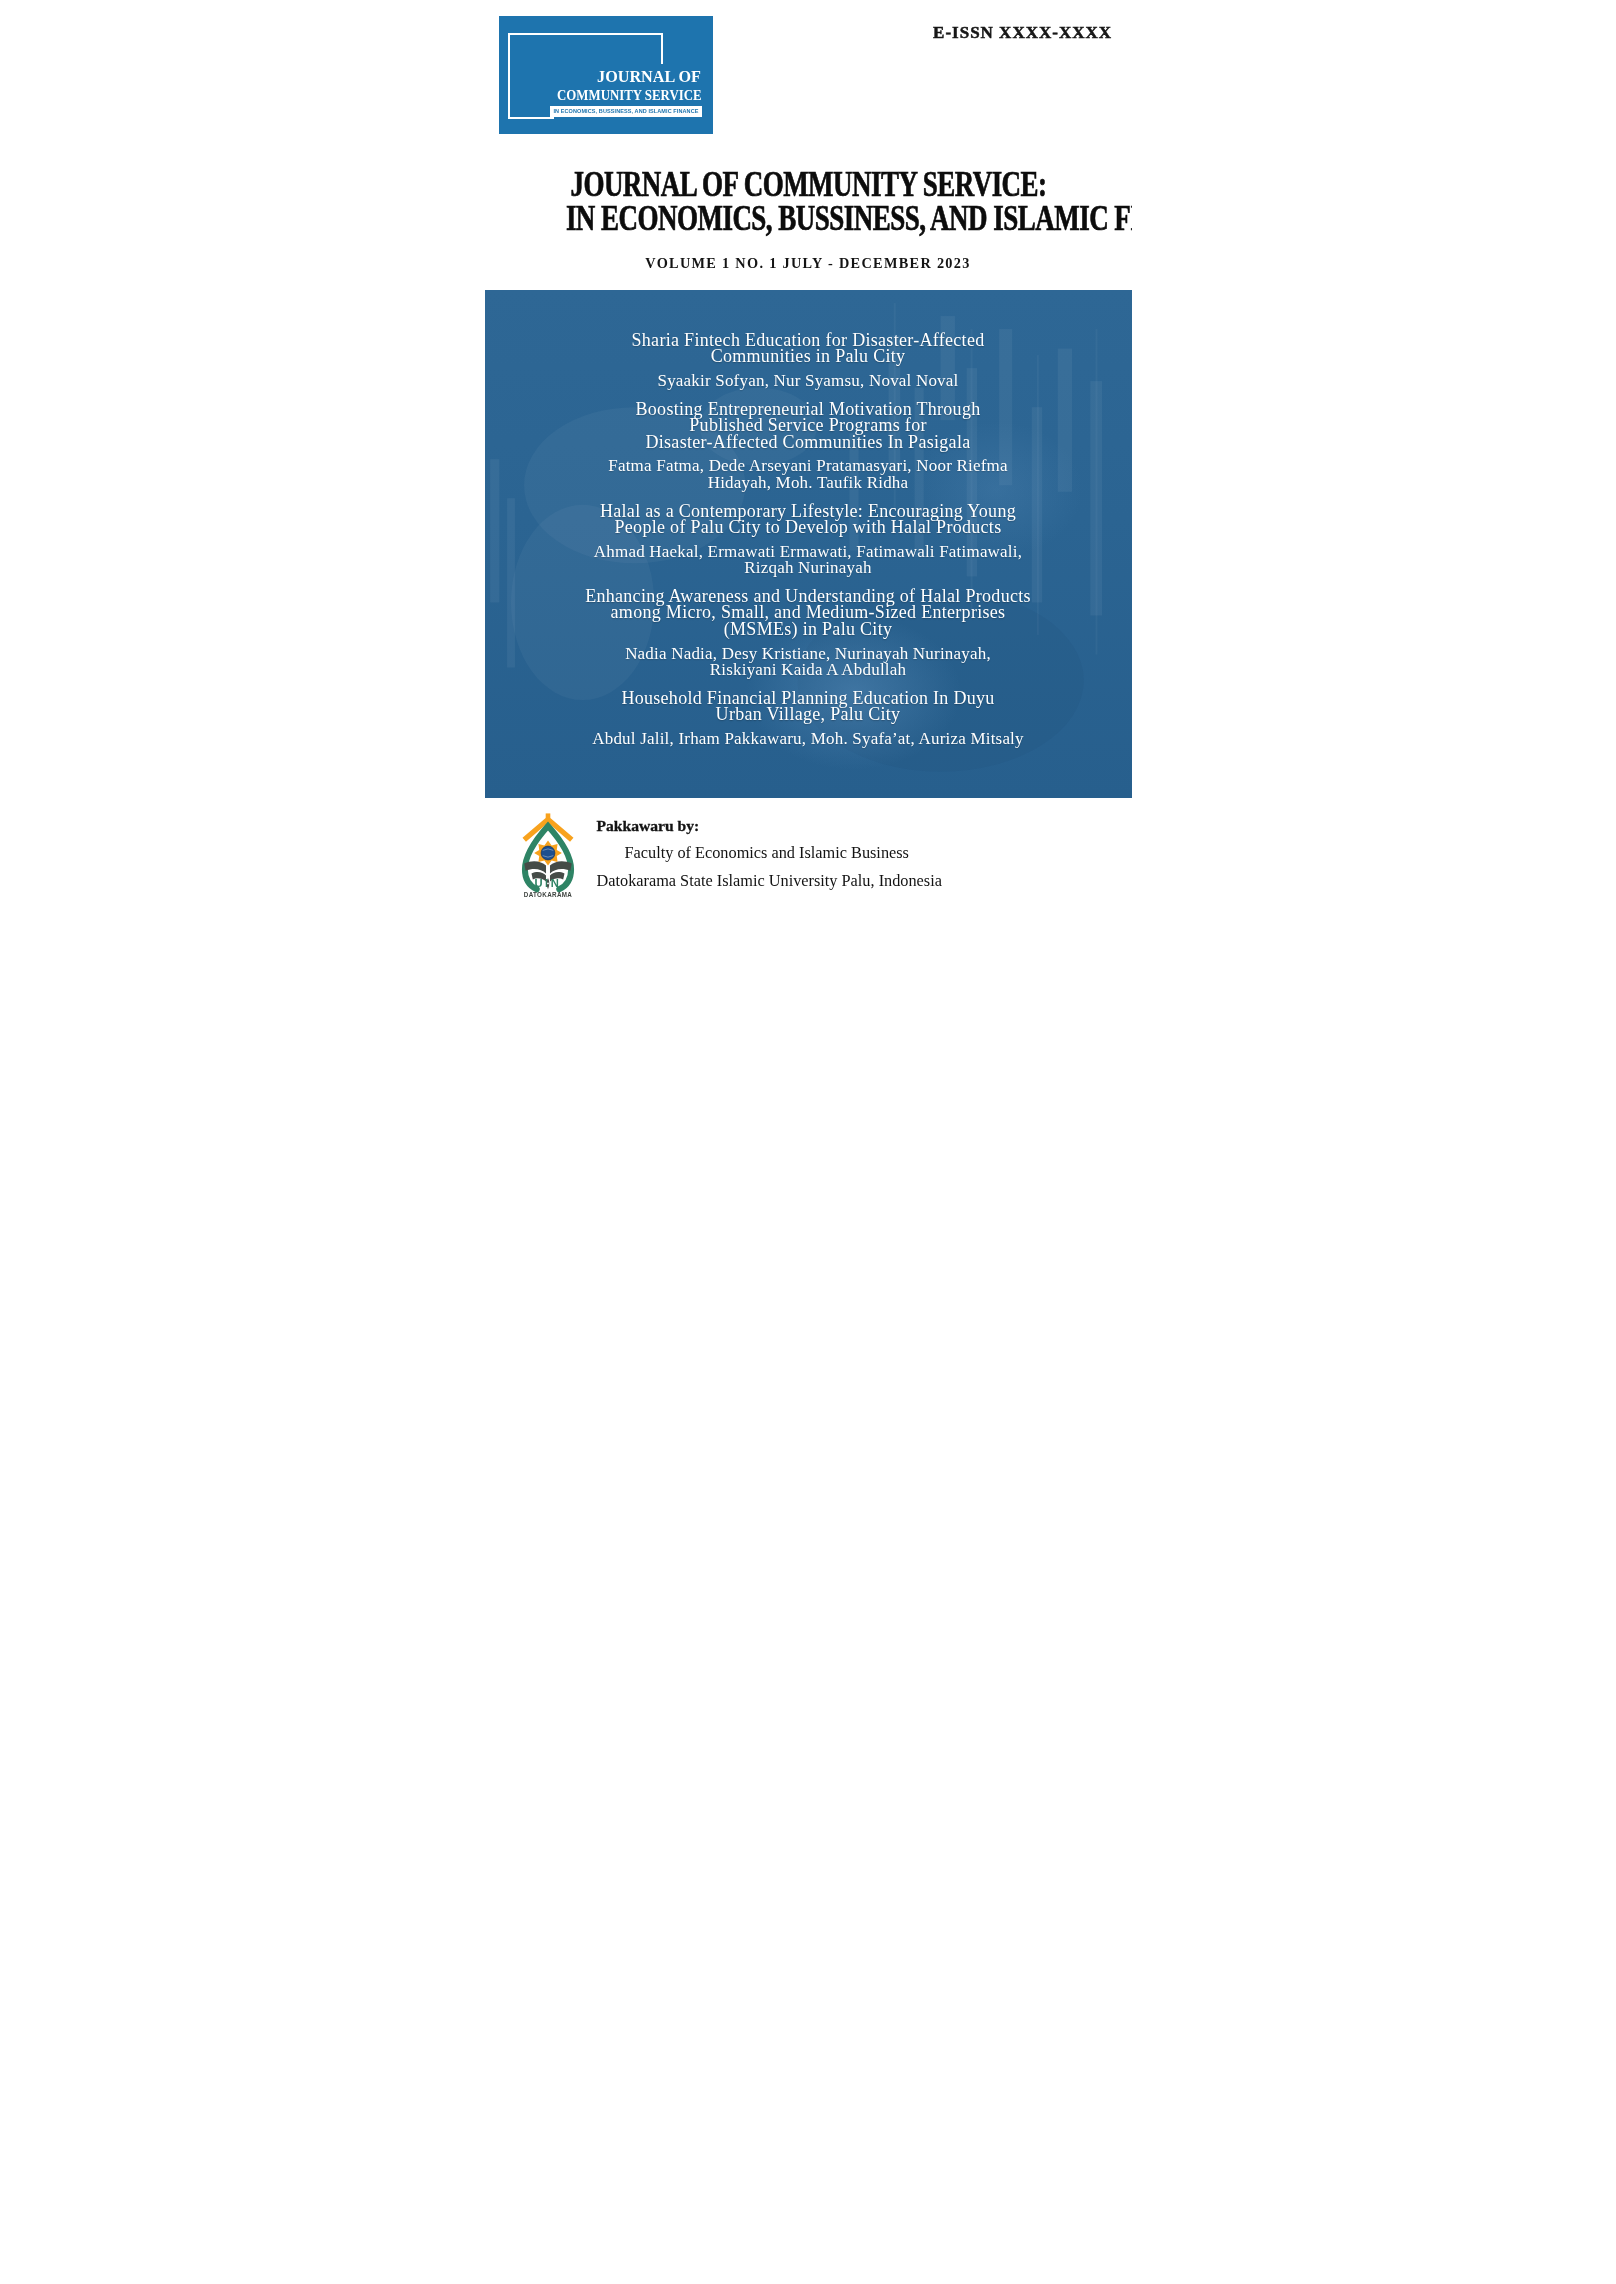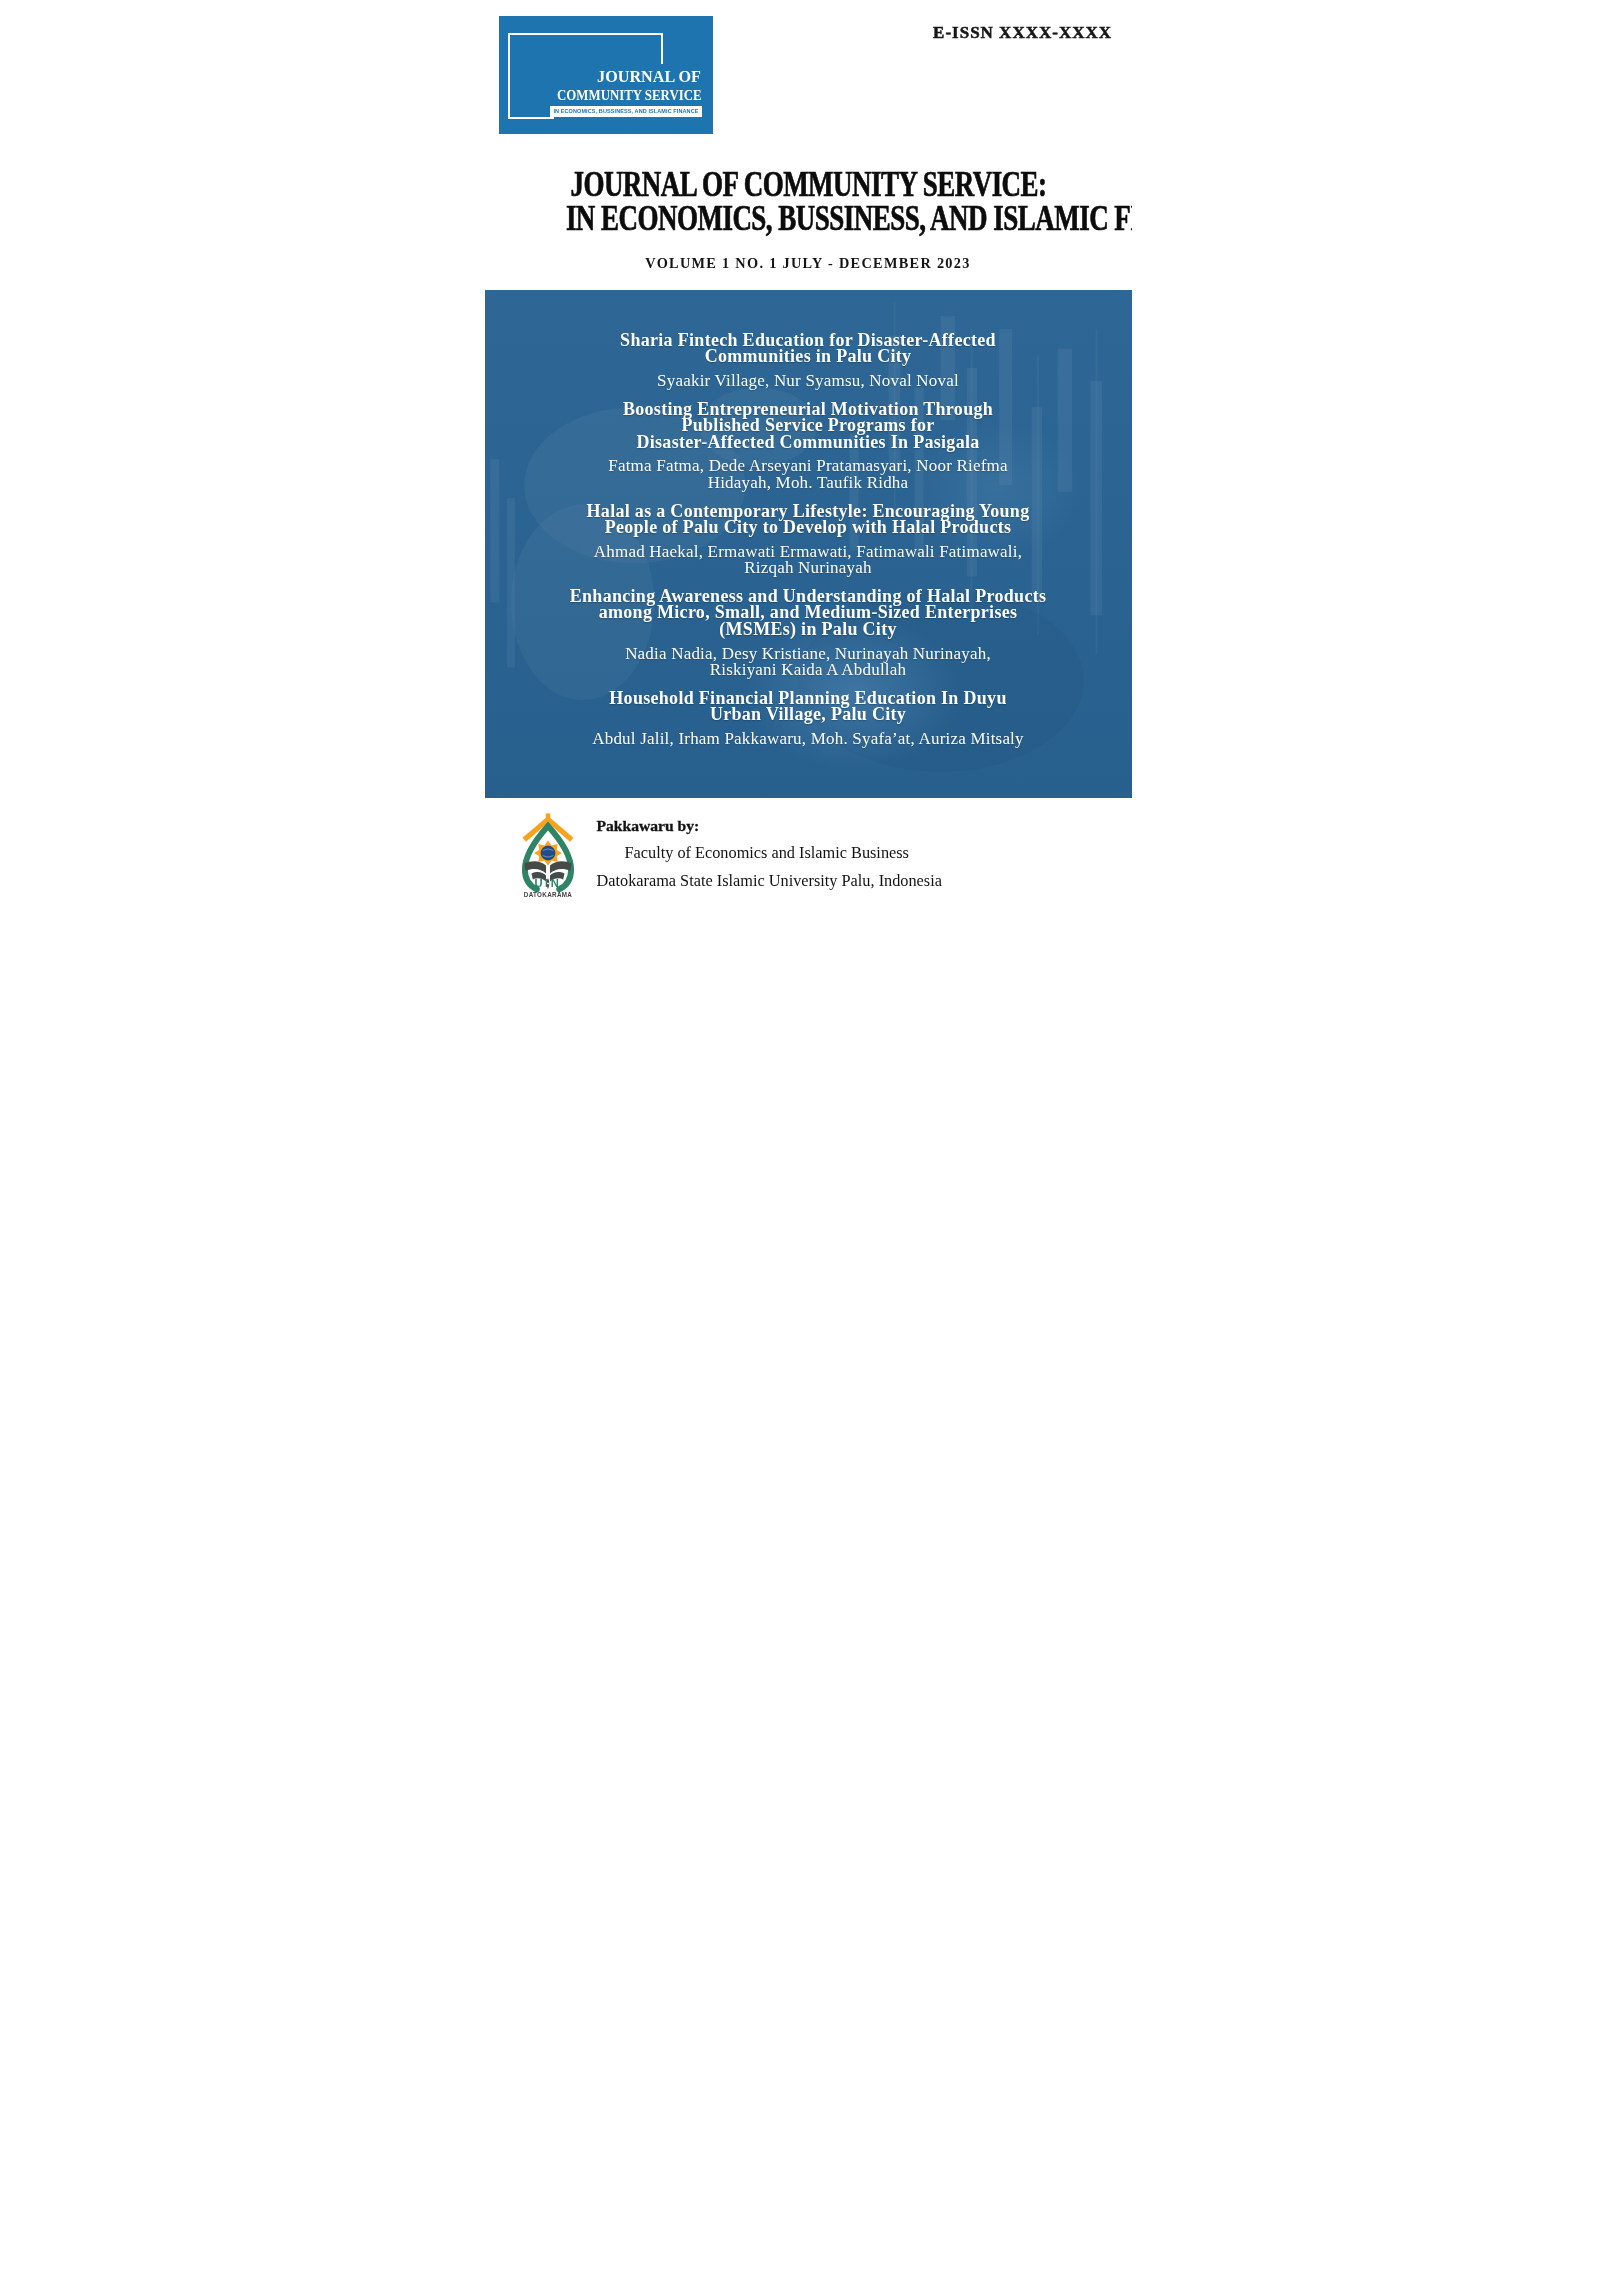--- a/index.html
+++ b/index.html
@@ -34,21 +34,21 @@
   
   .panel{position:absolute;left:0;top:290px;width:647px;height:508px;
          background:linear-gradient(180deg,#2e6795 0%,#2b6492 45%,#275f8d 100%);
          text-align:center;box-sizing:border-box;padding-top:42px;}
   .deco{position:absolute;inset:0;pointer-events:none;}
   .glow{position:absolute;left:34%;top:58%;width:299px;height:215px;
         background:radial-gradient(closest-side,rgba(120,170,215,.30),rgba(120,170,215,0) 72%);}
   .glow2{position:absolute;left:60%;top:20%;width:247px;height:195px;
         background:radial-gradient(closest-side,rgba(110,160,205,.18),rgba(110,160,205,0) 70%);}
   .article{position:relative;margin:0 0 11.7px 0;}
-  .article-title{margin:0 0 8.5px 0;font-weight:bold;color:#ffffff;}
+  .article-title{margin:0 0 8.5px 0;font-weight:normal;color:#ffffff;}
   .title-line{display:block;font-size:18px;line-height:16.3px;letter-spacing:0.3px;white-space:nowrap;
         text-shadow:0 0.7px 1.3px rgba(0,0,0,.25);}
   .article-authors{color:#ffffff;}
   .author-line{display:block;font-size:17px;line-height:16.3px;letter-spacing:0.2px;white-space:nowrap;
         text-shadow:0 0.7px 1.3px rgba(0,0,0,.2);}
 
   
   .footer-logo{position:absolute;left:30px;top:812px;width:66px;height:86px;}
   .footer-text{position:absolute;left:112px;top:817px;color:#131313;}
   .published-by{font-weight:bold;font-size:15.6px;line-height:18px;margin-bottom:9px;
@@ -107,21 +107,21 @@
     </svg>
     <div class="glow"></div>
     <div class="glow2"></div>
     <div id="articles" style="position:relative;">
         <div class="article">
           <div class="article-title">
             <div class="title-line">Sharia Fintech Education for Disaster-Affected</div>
             <div class="title-line">Communities in Palu City</div>
           </div>
           <div class="article-authors">
-            <div class="author-line">Syaakir Village, Nur Syamsu, Noval Noval</div>
+            <div class="author-line">Syaakir Sofyan, Nur Syamsu, Noval Noval</div>
           </div>
         </div>
         <div class="article">
           <div class="article-title">
             <div class="title-line">Boosting Entrepreneurial Motivation Through</div>
             <div class="title-line">Published Service Programs for</div>
             <div class="title-line">Disaster-Affected Communities In Pasigala</div>
           </div>
           <div class="article-authors">
             <div class="author-line">Fatma Fatma, Dede Arseyani Pratamasyari, Noor Riefma</div>

